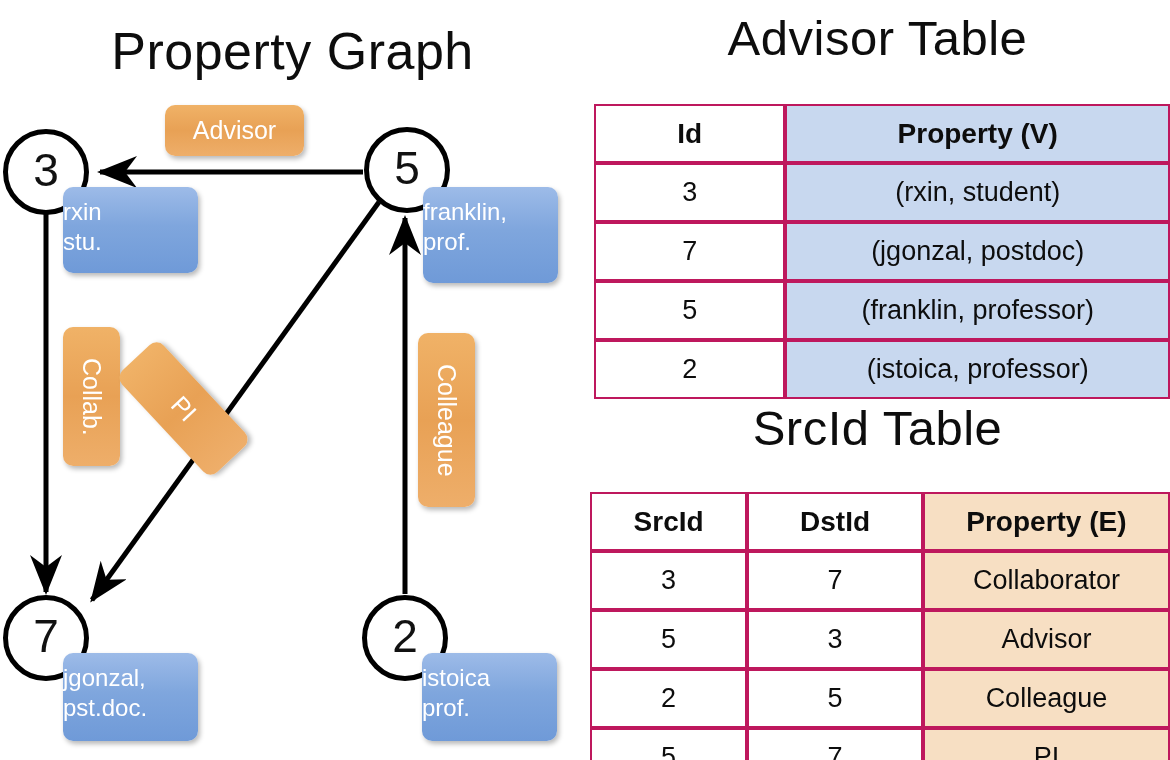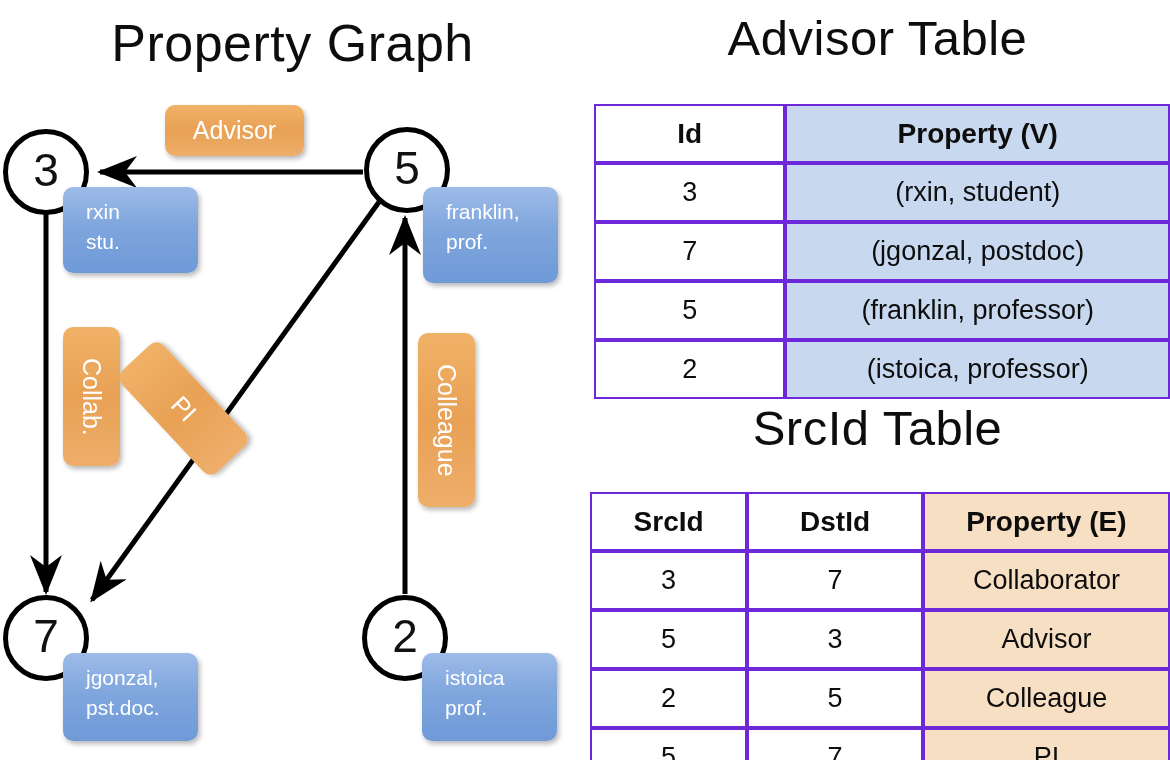--- a/index.html
+++ b/index.html
@@ -20,21 +20,21 @@
   .title {
     position: absolute;
     font-family: "Liberation Sans", sans-serif;
     font-weight: 300;
     color: #0d0d0d;
     white-space: nowrap;
     letter-spacing: 0.5px;
   }
   #title-property-graph {
     left: 0;
-    top: 12px;
+    top: 20px;
     width: 585px;
     text-align: center;
     font-size: 52px;
     line-height: 62px;
   }
   #title-vertex-table {
     left: 585px;
     top: 8px;
     width: 585px;
     text-align: center;
@@ -84,23 +84,23 @@
     z-index: 5;
   }
   .vertex-circle span { transform: translateY(-2px); }
 
   .prop-box {
     position: absolute;
     background: linear-gradient(180deg, #9dbbe8 0%, #7fa6dd 45%, #6f9ad8 100%);
     border-radius: 10px;
     box-shadow: 2px 3px 5px rgba(0,0,0,0.28);
     color: #ffffff;
-    font-size: 21px;
+    font-size: 24px;
     line-height: 30px;
-    padding: 10px 23px;
+    padding: 10px 0;
     box-sizing: border-box;
     z-index: 8;
     font-weight: 400;
   }
 
   .edge-label {
     position: absolute;
     background: linear-gradient(180deg, #f0b267 0%, #e8a155 50%, #eeae6a 100%);
     border-radius: 10px;
     box-shadow: 2px 3px 5px rgba(0,0,0,0.28);
@@ -119,21 +119,21 @@
   }
 
   
   .data-table {
     position: absolute;
     border-collapse: separate;
     border-spacing: 0;
     table-layout: fixed;
   }
   .data-table td, .data-table th {
-    border: 2px solid #6d28d9;
+    border: 2px solid #be185d;
     text-align: center;
     font-weight: 400;
     font-size: 27px;
     padding: 4px 2px;
     background: #ffffff;
     color: #0d0d0d;
     font-family: "Liberation Sans", sans-serif;
   }
   .data-table th {
     font-weight: bold;

